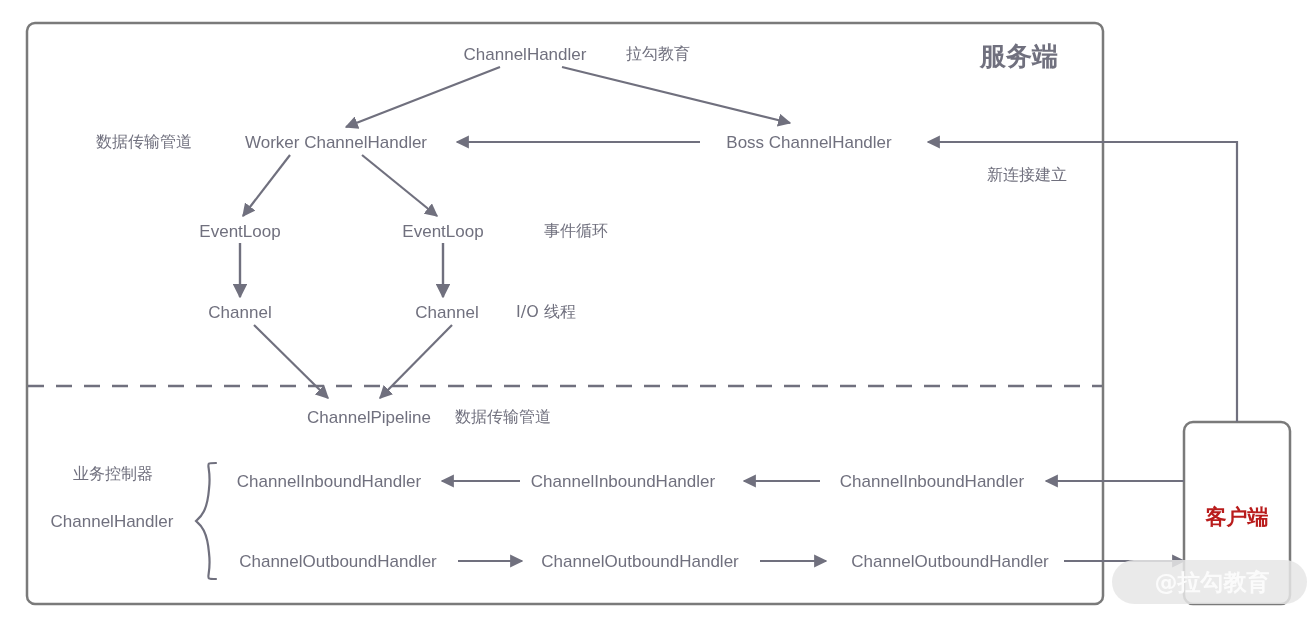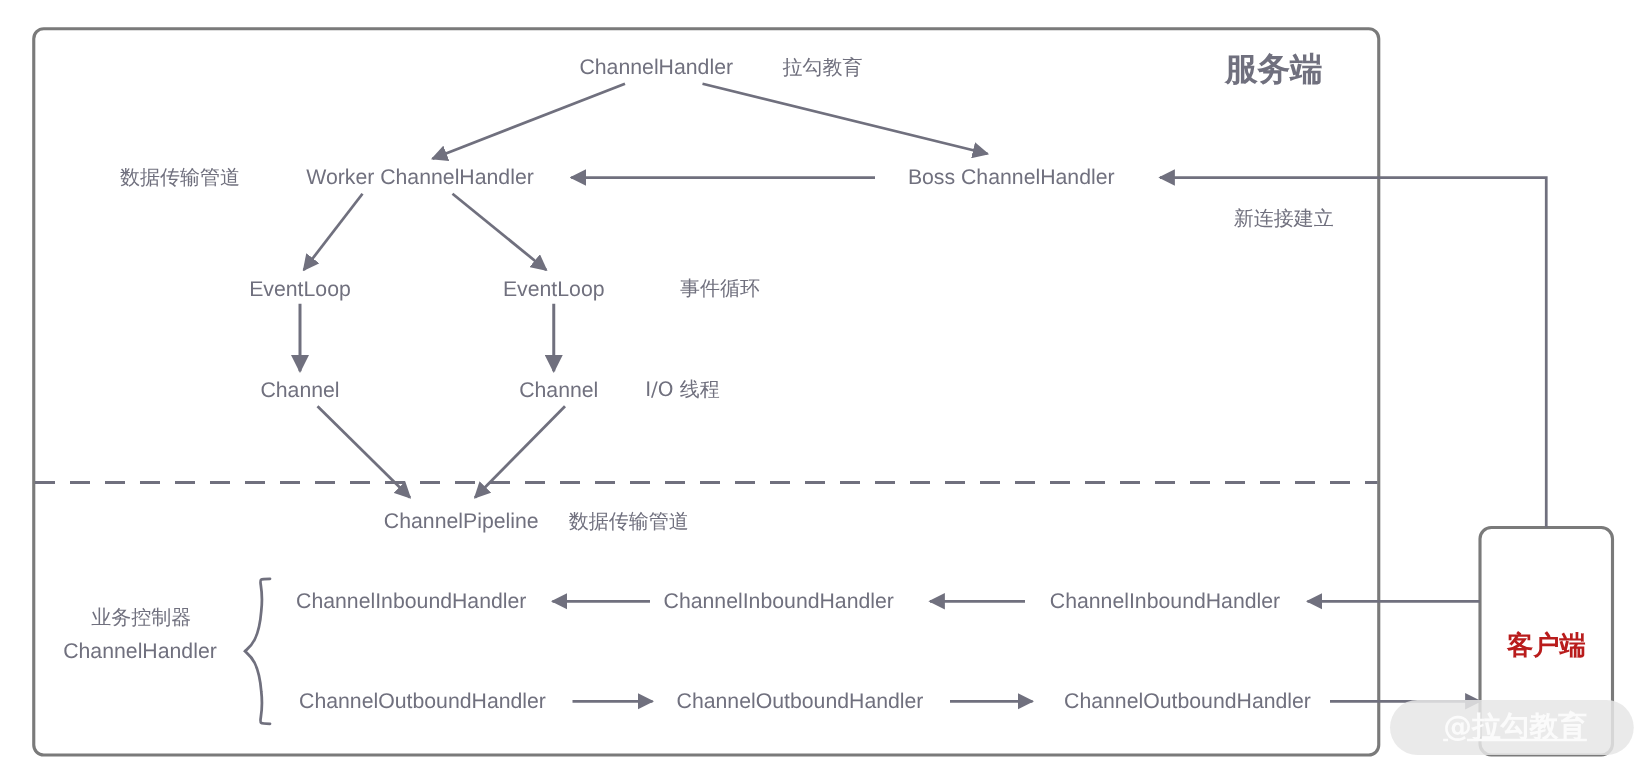--- a/index.html
+++ b/index.html
@@ -62,21 +62,20 @@
     left: 1122px;
     top: 570px;
     width: 180px;
     text-align: center;
     color: #fbfbfb;
     font-family: "DejaVu Sans", sans-serif;
     font-size: 23px;
     font-weight: bold;
     white-space: nowrap;
     line-height: 24px;
-    text-decoration: underline;
   }
 </style>
 </head>
 <body>
 
 <div id="stage">
 
   <svg class="layer" viewBox="0 0 1315 627">
     <defs>
       <marker id="arrow" viewBox="0 0 10 10" refX="9" refY="5" markerWidth="6" markerHeight="6" orient="auto-start-reverse">
@@ -138,21 +137,21 @@
   <div class="label" style="left:443px;top:231px;">EventLoop</div>
   <div class="label cjk" style="left:548px;top:231px;margin-left:28px;">事件循环</div>
 
   <div class="label" style="left:240px;top:312px;">Channel</div>
   <div class="label" style="left:447px;top:312px;">Channel</div>
   <div class="label cjk" style="left:546px;top:312px;text-align:right;">I/O 线程</div>
 
   <div class="label" style="left:349px;top:417px;margin-left:20px;">ChannelPipeline</div>
   <div class="label cjk" style="left:503px;top:417px;">数据传输管道</div>
 
-  <div class="label cjk" style="left:113px;top:474px;margin-top:20px;">业务控制器</div>
+  <div class="label cjk" style="left:113px;top:474px;">业务控制器</div>
   <div class="label" style="left:112px;top:521px;">ChannelHandler</div>
 
   <div class="label" style="left:329px;top:481px;">ChannelInboundHandler</div>
   <div class="label" style="left:623px;top:481px;">ChannelInboundHandler</div>
   <div class="label" style="left:932px;top:481px;">ChannelInboundHandler</div>
 
   <div class="label" style="left:338px;top:561px;">ChannelOutboundHandler</div>
   <div class="label" style="left:640px;top:561px;">ChannelOutboundHandler</div>
   <div class="label" style="left:950px;top:561px;">ChannelOutboundHandler</div>
 

